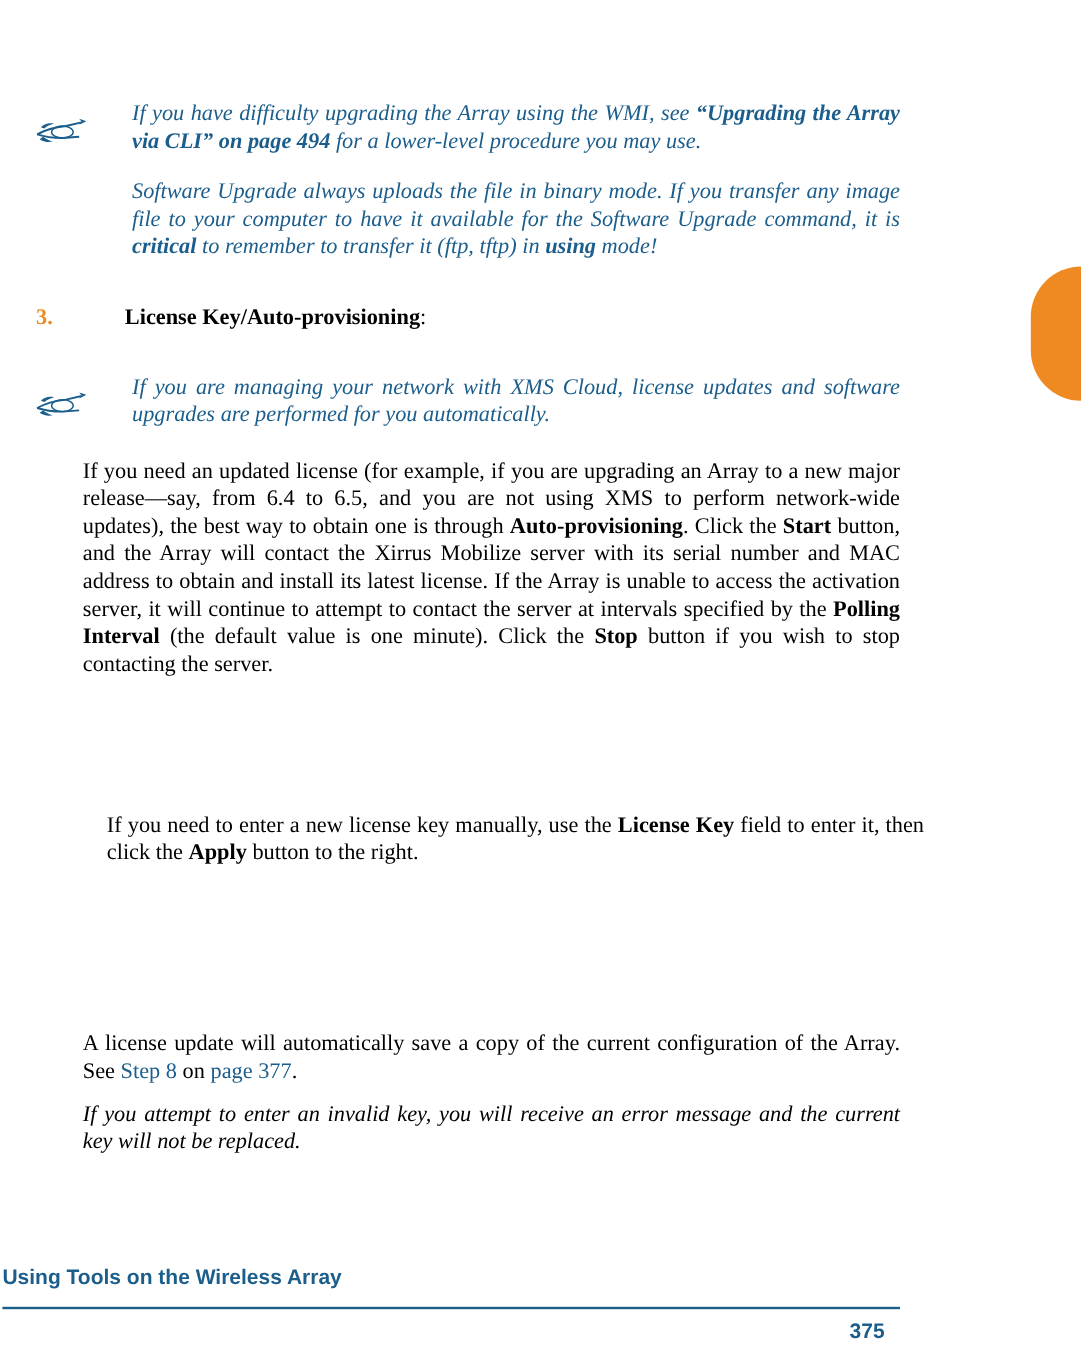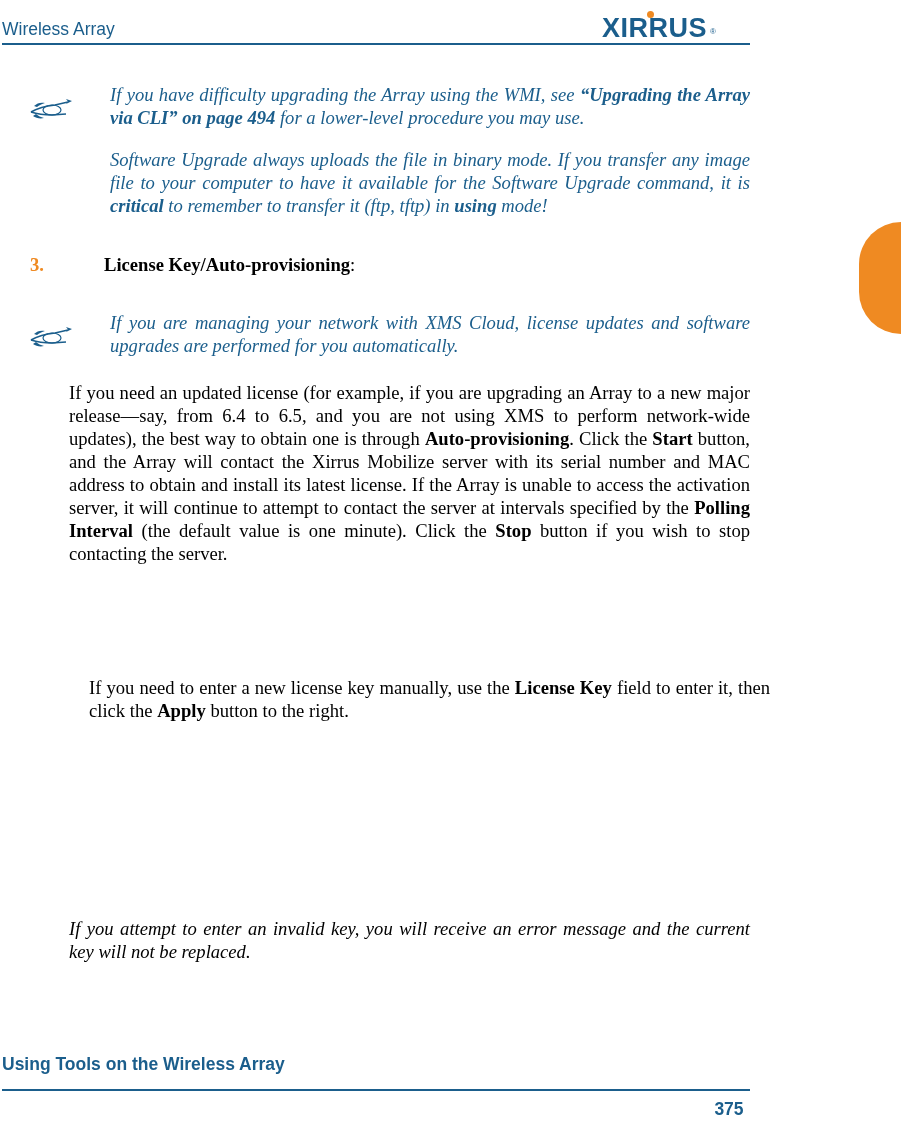--- a/index.html
+++ b/index.html
@@ -144,43 +144,32 @@
     font-family: "Liberation Sans", sans-serif;
     font-weight: bold;
     font-size: 17.5px;
     color: #1b5e8c;
   }
   .footer-right {
     position: absolute;
     left: 708px;
     top: 1099px;
     width: 42px;
-    text-align: center;
+    text-align: left;
     font-family: "Liberation Sans", sans-serif;
     font-weight: bold;
     font-size: 17.5px;
     color: #1b5e8c;
   }
 </style>
 </head>
 <body>
 
 <div class="page">
 
-  <div class="header">
-    <div class="header-title">Wireless Array</div>
-    <div class="logo">
-      <div style="position:relative; display:inline-block;">
-        <span class="logo-text">XIRRUS</span>
-        <span class="logo-dot"></span>
-        <span class="logo-reg">®</span>
-      </div>
-    </div>
-    <div class="header-rule"></div>
-  </div>
 
   <div class="thumbtab"></div>
 
   <div class="note-icon" style="top:92px;">
     <svg viewBox="0 0 46 30" width="46" height="30" aria-hidden="true">
       <path d="M3 20 C10 16, 18 14, 27 13 L40 10" fill="none" stroke="#1b5e8c" stroke-width="1.6"></path>
       <path d="M3 20 C9 22, 16 23, 24 23 L38 22" fill="none" stroke="#1b5e8c" stroke-width="1.6"></path>
       <path d="M38 7 L44 9 L38 12 L40 9.5 Z" fill="#1b5e8c"></path>
       <path d="M6 14 C9 11, 13 10, 17 11 C14 12, 11 13, 9 15 Z" fill="#1b5e8c"></path>
       <path d="M5 24 C8 26, 12 27, 16 26 C13 25, 10 24, 8 22 Z" fill="#1b5e8c"></path>
@@ -218,20 +207,23 @@
 
   <div class="para" style="left:69px; top:381px; width:681px;">
     <span>If you need an updated license (for example, if you are upgrading an Array to a new major release—say, from 6.4 to 6.5, and you are not using XMS to perform network-wide updates), the best way to obtain one is through </span><span class="bold">Auto-provisioning</span><span>. Click the </span><span class="bold">Start</span><span> button, and the Array will contact the Xirrus Mobilize server with its serial number and MAC address to obtain and install its latest license. If the Array is unable to access the activation server, it will continue to attempt to contact the server at intervals specified by the </span><span class="bold">Polling Interval</span><span> (the default value is one minute). Click the </span><span class="bold">Stop</span><span> button if you wish to stop contacting the server.</span>
   </div>
 
   <div class="para" style="left:69px; top:676px; width:681px;margin-left:20px;">
     <span>If you need to enter a new license key manually, use the </span><span class="bold">License Key</span><span> field to enter it, then click the </span><span class="bold">Apply</span><span> button to the right.</span>
   </div>
 
 
+  <div class="para" style="left:69px; top:858px; width:681px;">
+    <span>A license update will automatically save a copy of the current configuration of the Array. See </span><span class="xref">Step 8</span><span> on </span><span class="xref">page 377</span><span>.</span>
+  </div>
 
   <div class="para" style="left:69px; top:917px; width:681px;font-style:italic;">If you attempt to enter an invalid key, you will receive an error message and the current key will not be replaced.</div>
 
   <div class="footer-rule"></div>
   <div class="footer-left">Using Tools on the Wireless Array</div>
   <div class="footer-right">375</div>
 
 </div>
 
 </body></html>

